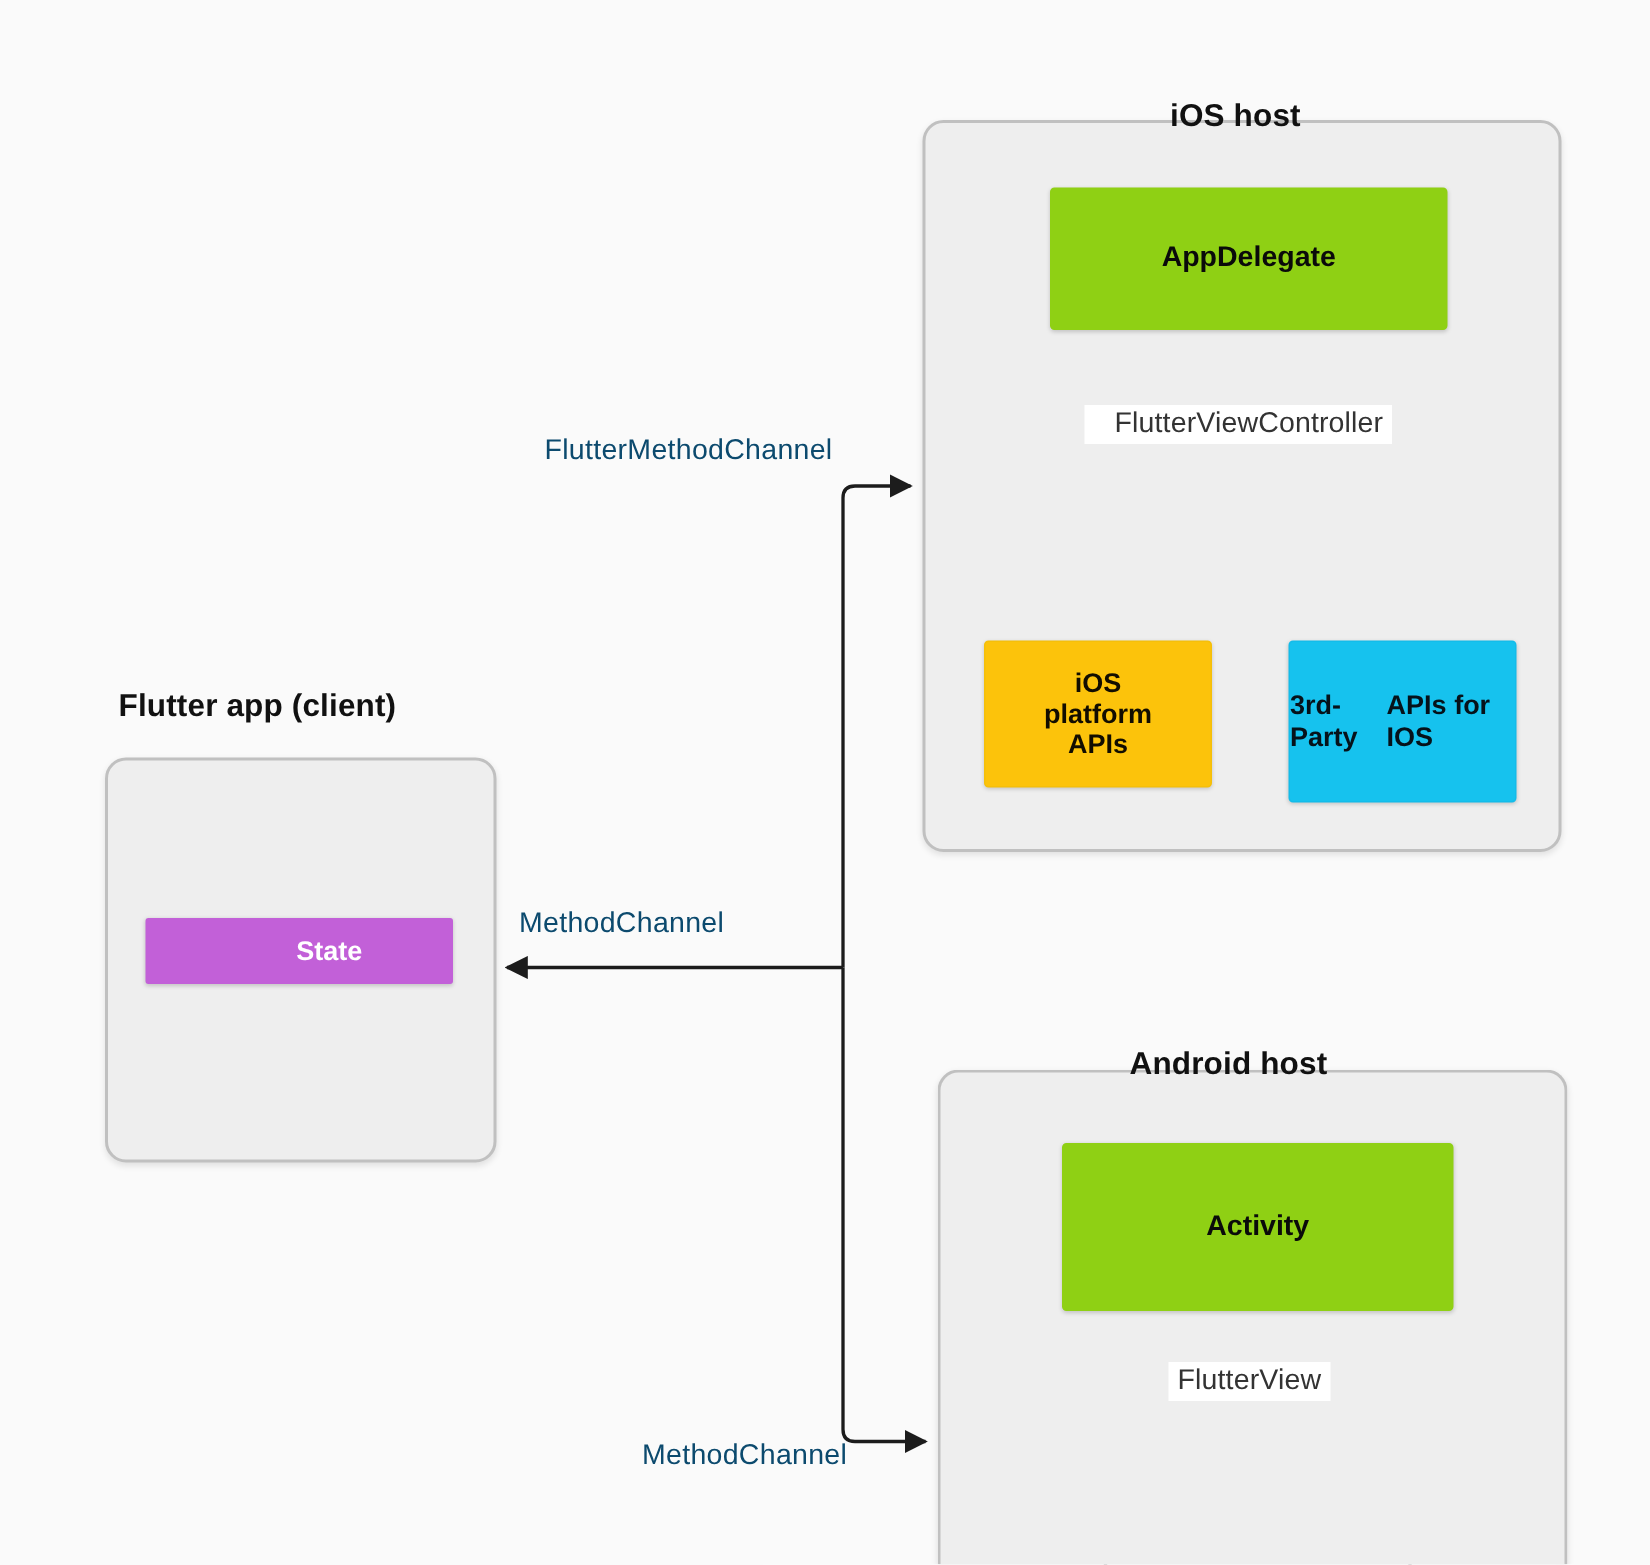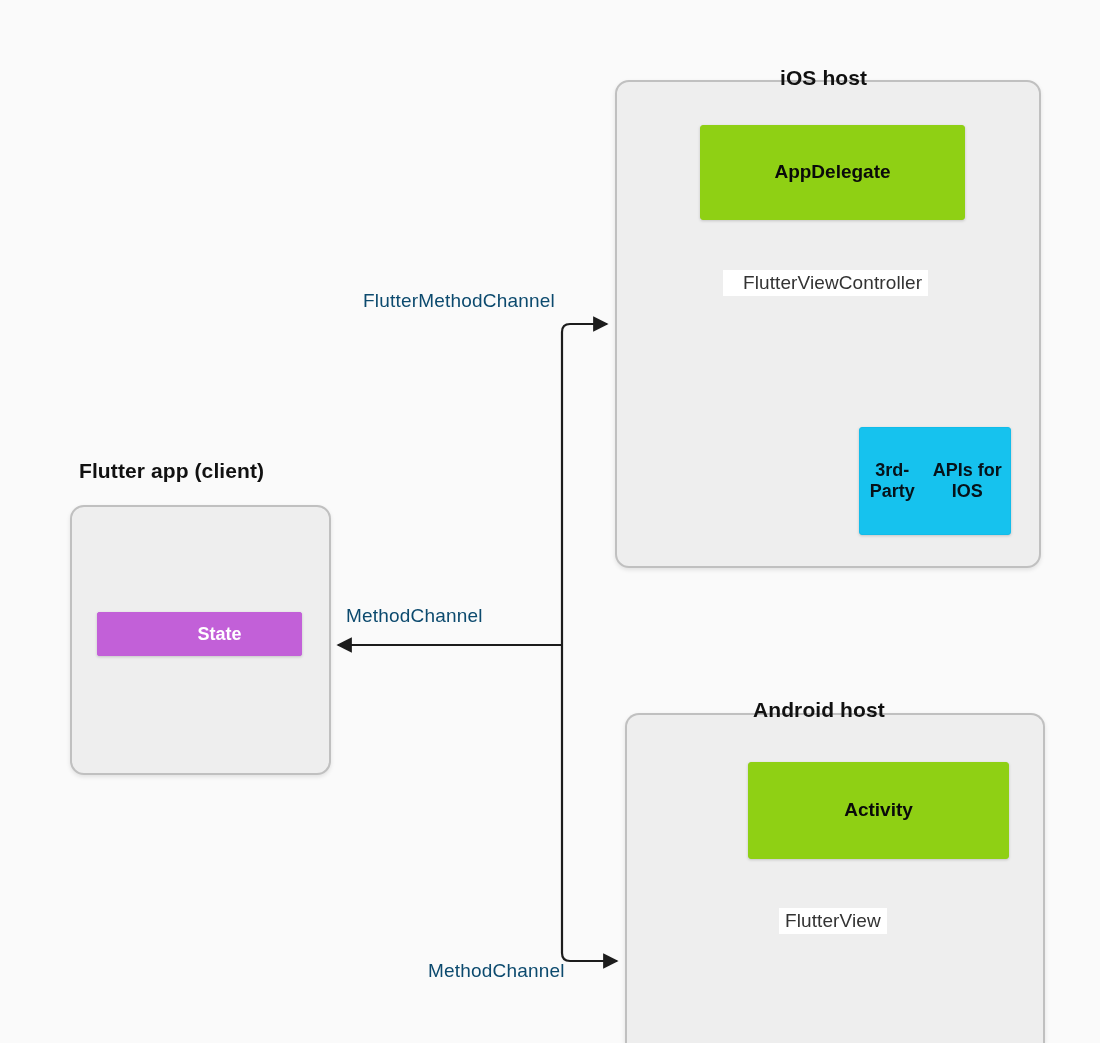--- a/index.html
+++ b/index.html
@@ -48,21 +48,21 @@
     box-sizing: border-box;
     box-shadow: 0 2px 4px rgba(0,0,0,0.10);
     z-index: 2;
   }
   
   .node {
     position: absolute;
     display: flex;
     align-items: center;
     justify-content: center;
-    text-align: center;
+    text-align: left;
     box-sizing: border-box;
     border-radius: 3px;
     font-weight: bold;
     line-height: 1.16;
     z-index: 3;
     box-shadow: 0 1px 3px rgba(0,0,0,0.18);
   }
   .node.green {
     background: #8fd014;
     color: #0a0a0a;
@@ -141,38 +141,43 @@
   </svg>
 
   <div class="group-title" style="left:780px; top:38px;margin-top:28px;">iOS host</div>
 
   <div class="host-box" style="left:615px; top:80px; width:426px; height:488px;"></div>
 
   <div class="node green" style="left:700px; top:125px; width:265px; height:95px;">AppDelegate</div>
 
   <div class="inline-label" style="left:723px; top:270px;padding-left:20px;">FlutterViewController</div>
 
+  <div class="node amber" style="left:656px; top:427px; width:152px; height:98px; flex-direction:column;">
+    <span>iOS</span>
+    <span>platform</span>
+    <span>APIs</span>
+  </div>
 
   <div class="node cyan" style="left:859px; top:427px; width:152px; height:108px; flex-direction:row;">
     <span>3rd-Party</span>
     <span>APIs for IOS</span>
   </div>
 
   <div class="group-title" style="left:79px; top:459px;">Flutter app (client)</div>
 
   <div class="host-box" style="left:70px; top:505px; width:261px; height:270px;"></div>
 
   <div class="node purple" style="left:97px; top:612px; width:205px; height:44px;">State</div>
 
   <div class="group-title" style="left:753px; top:669px;margin-top:29px;">Android host</div>
 
   <div class="host-box" style="left:625px; top:713px; width:420px; height:330px;
               border-bottom-left-radius:0; border-bottom-right-radius:0; border-bottom:none;"></div>
 
-  <div class="node green" style="left:708px; top:762px; width:261px; height:97px;margin-left:40px;">Activity</div>
+  <div class="node green" style="left:708px; top:762px; width:261px; height:112px;">Activity</div>
 
   <div class="inline-label" style="left:779px; top:908px;">FlutterView</div>
 
   <div class="wire-label" style="left:363px; top:290px;">FlutterMethodChannel</div>
 
   <div class="wire-label" style="left:346px; top:605px;">MethodChannel</div>
 
   <div class="wire-label" style="left:428px; top:960px;">MethodChannel</div>
 
 </div>

